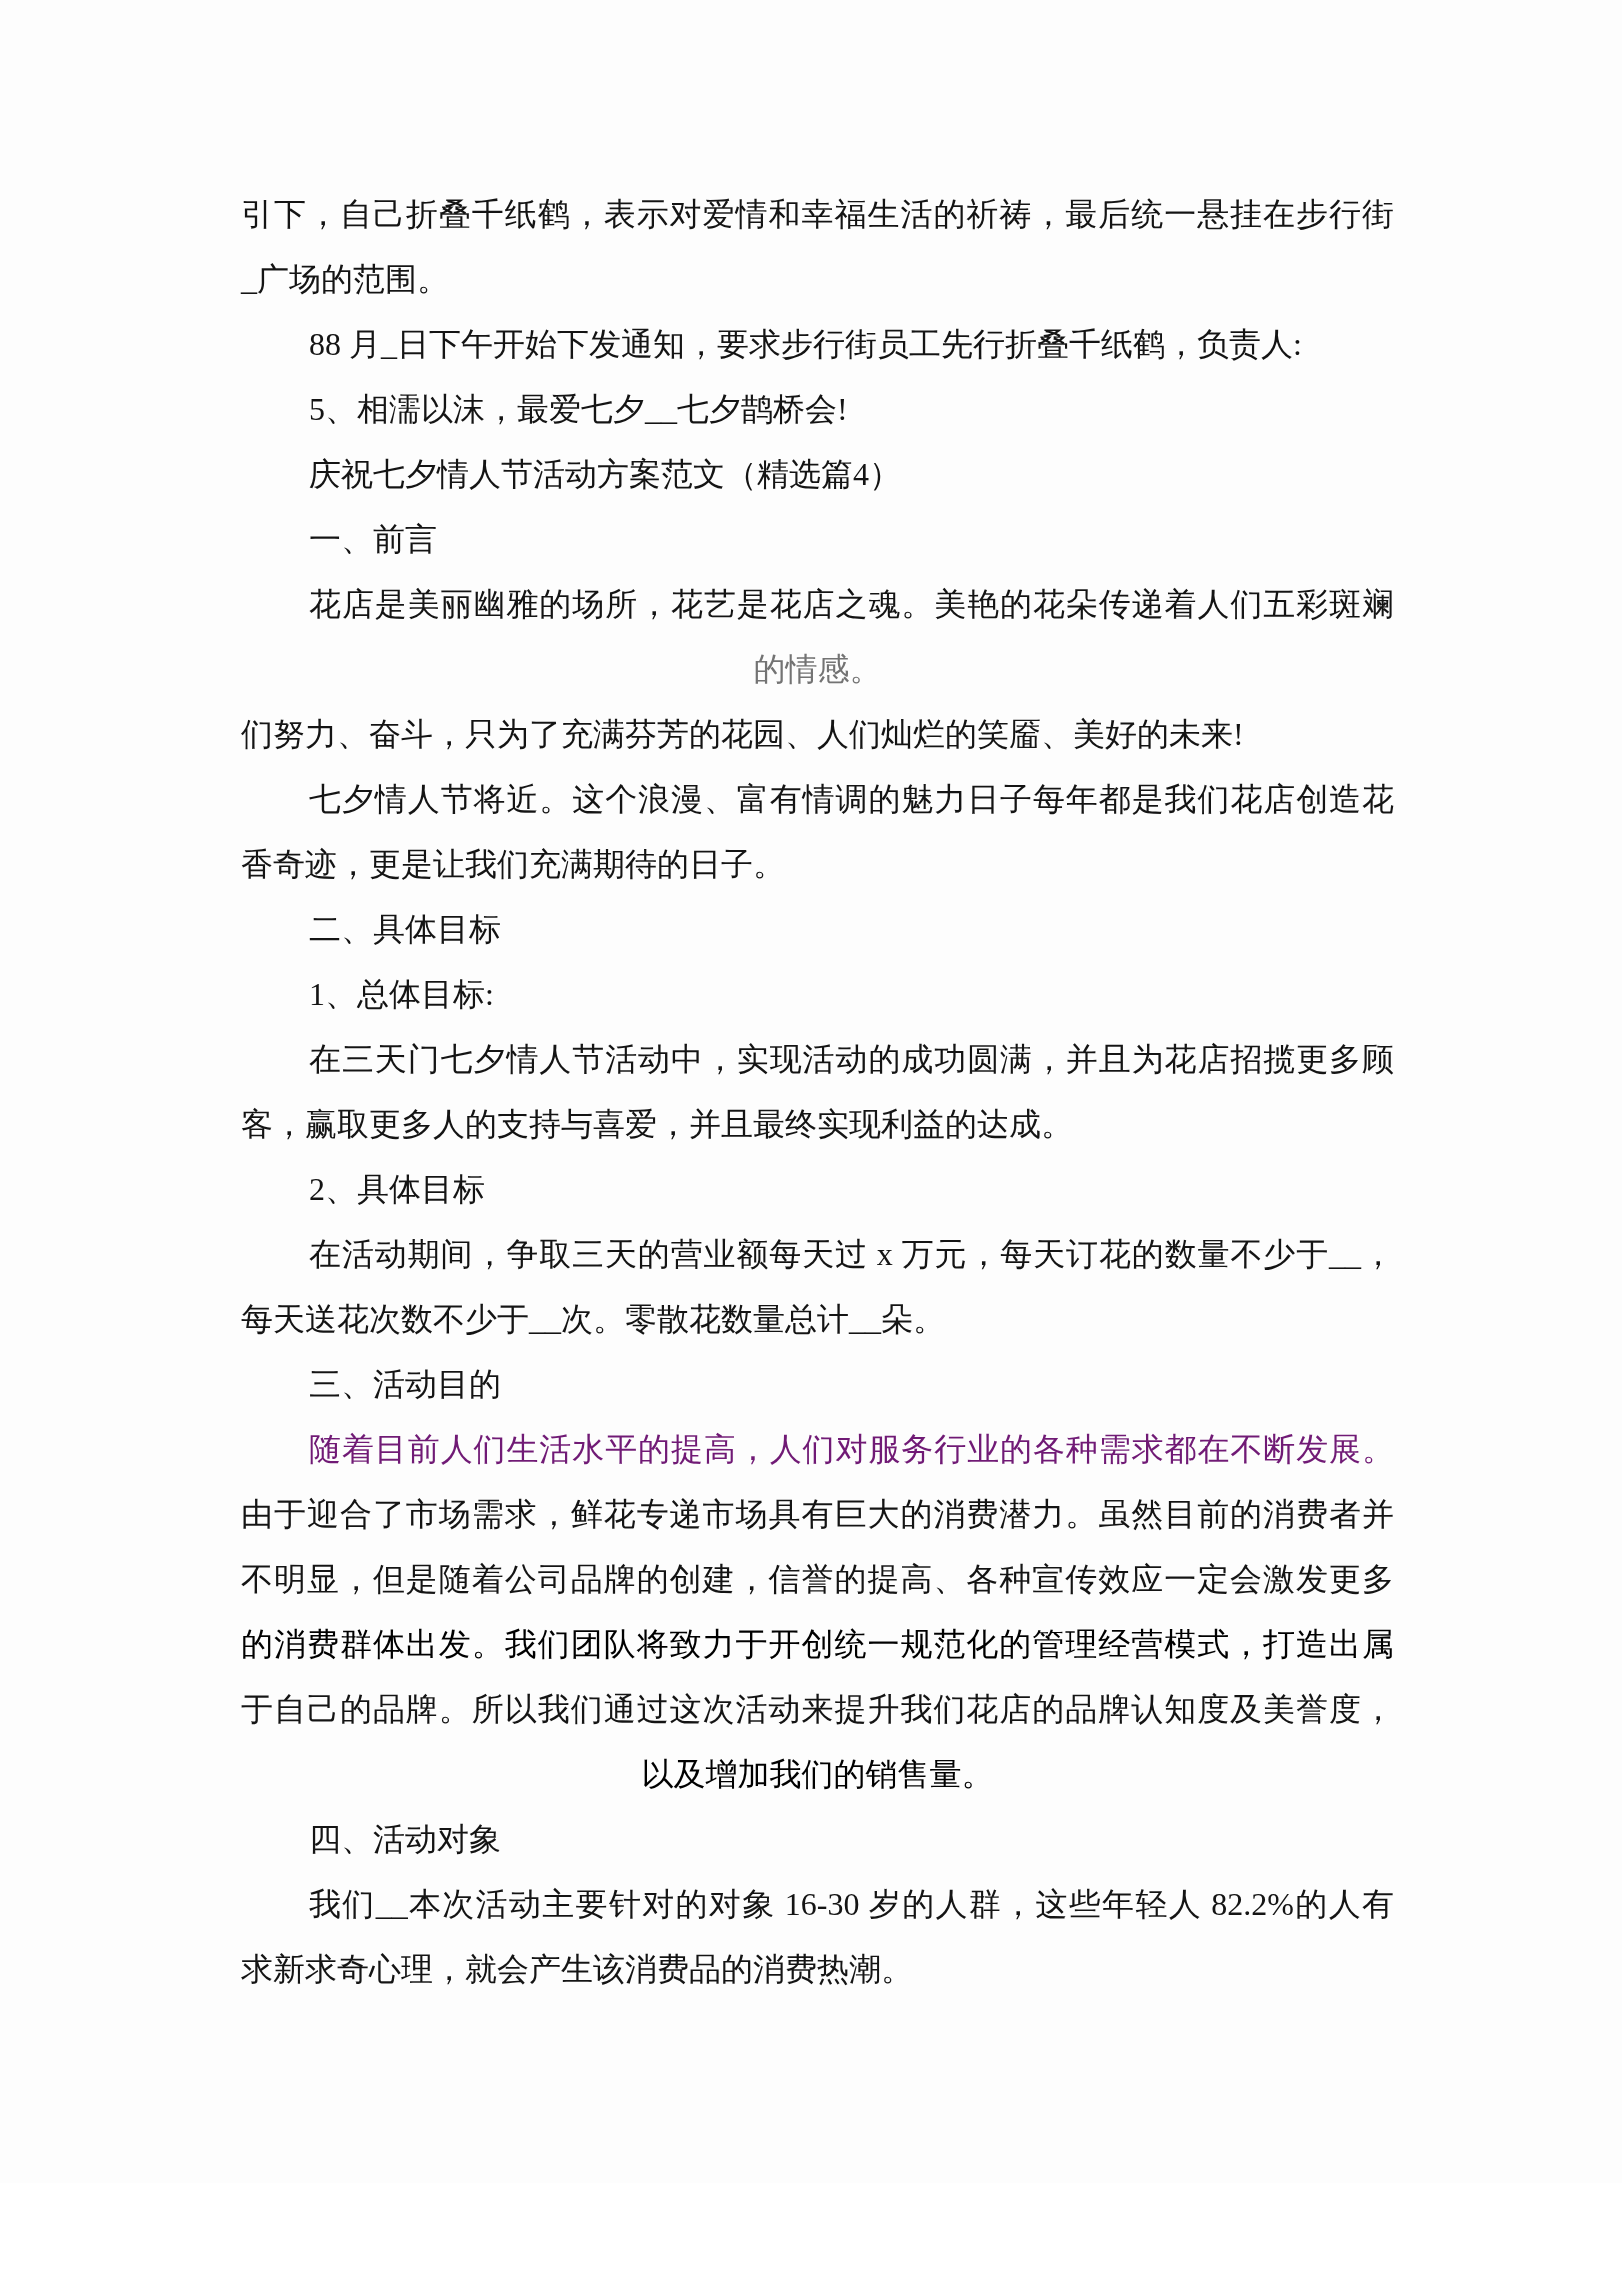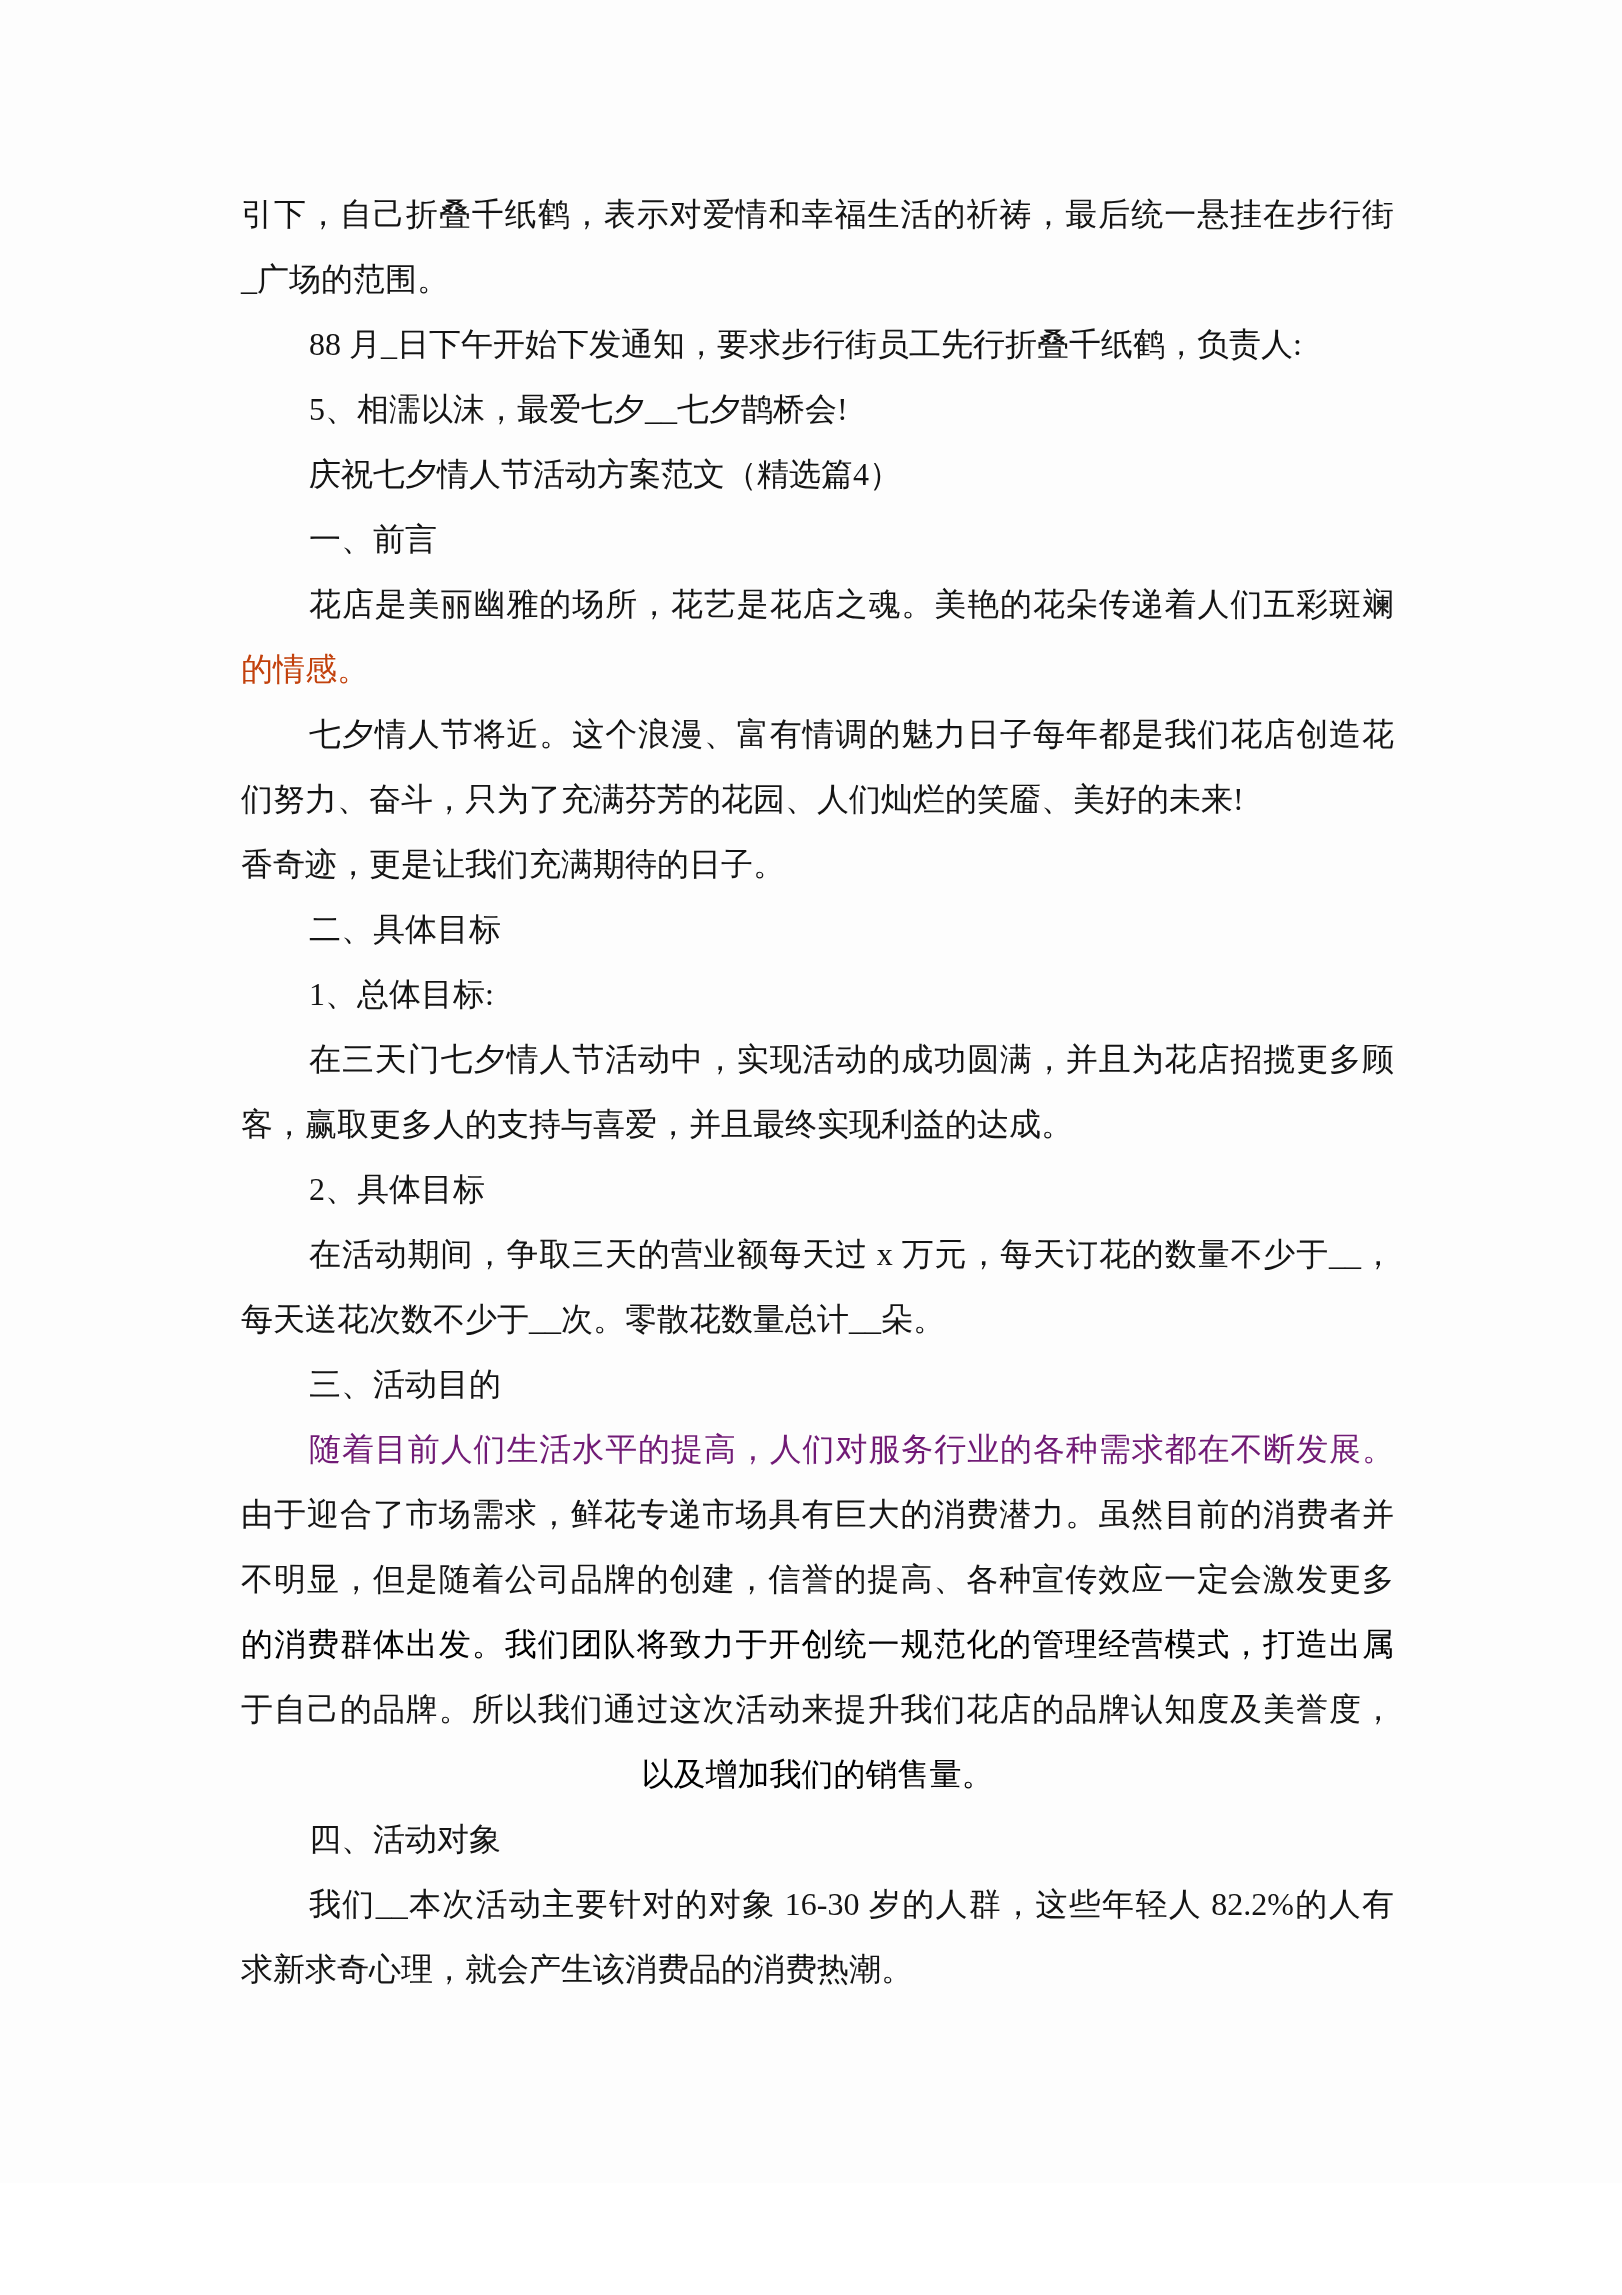--- a/index.html
+++ b/index.html
@@ -42,23 +42,23 @@
 
 <div class="page" style="background: rgb(253, 253, 253);">
   <div class="doc-body" id="doc-body">
       <div class="line fill" style="color: rgb(20, 20, 20);">引下，自己折叠千纸鹤，表示对爱情和幸福生活的祈祷，最后统一悬挂在步行街</div>
       <div class="line" style="color: rgb(20, 20, 20);">_广场的范围。</div>
       <div class="line indent" style="color: rgb(20, 20, 20);">88 月_日下午开始下发通知，要求步行街员工先行折叠千纸鹤，负责人:</div>
       <div class="line indent" style="color: rgb(20, 20, 20);">5、相濡以沫，最爱七夕__七夕鹊桥会!</div>
       <div class="line indent" style="color: rgb(20, 20, 20);">庆祝七夕情人节活动方案范文（精选篇4）</div>
       <div class="line indent" style="color: rgb(20, 20, 20);">一、前言</div>
       <div class="line indent fill" style="color: rgb(20, 20, 20);">花店是美丽幽雅的场所，花艺是花店之魂。美艳的花朵传递着人们五彩斑斓</div>
-      <div class="line" style="color: #c2410c;">的情感。</div>
+      <div class="line" style="color: #737373; text-align: center;">的情感。</div>
+      <div class="line" style="color: rgb(20, 20, 20);">们努力、奋斗，只为了充满芬芳的花园、人们灿烂的笑靥、美好的未来!</div>
       <div class="line indent fill" style="color: rgb(20, 20, 20);">七夕情人节将近。这个浪漫、富有情调的魅力日子每年都是我们花店创造花</div>
-      <div class="line" style="color: rgb(20, 20, 20);">们努力、奋斗，只为了充满芬芳的花园、人们灿烂的笑靥、美好的未来!</div>
       <div class="line" style="color: rgb(20, 20, 20);">香奇迹，更是让我们充满期待的日子。</div>
       <div class="line indent" style="color: rgb(20, 20, 20);">二、具体目标</div>
       <div class="line indent" style="color: rgb(20, 20, 20);">1、总体目标:</div>
       <div class="line indent fill" style="color: rgb(20, 20, 20);">在三天门七夕情人节活动中，实现活动的成功圆满，并且为花店招揽更多顾</div>
       <div class="line" style="color: rgb(20, 20, 20);">客，赢取更多人的支持与喜爱，并且最终实现利益的达成。</div>
       <div class="line indent" style="color: rgb(20, 20, 20);">2、具体目标</div>
       <div class="line indent fill" style="color: rgb(20, 20, 20);">在活动期间，争取三天的营业额每天过 x 万元，每天订花的数量不少于__，</div>
       <div class="line" style="color: rgb(20, 20, 20);">每天送花次数不少于__次。零散花数量总计__朵。</div>
       <div class="line indent" style="color: rgb(20, 20, 20);">三、活动目的</div>
       <div class="line indent fill" style="color: #701a75;">随着目前人们生活水平的提高，人们对服务行业的各种需求都在不断发展。</div>

